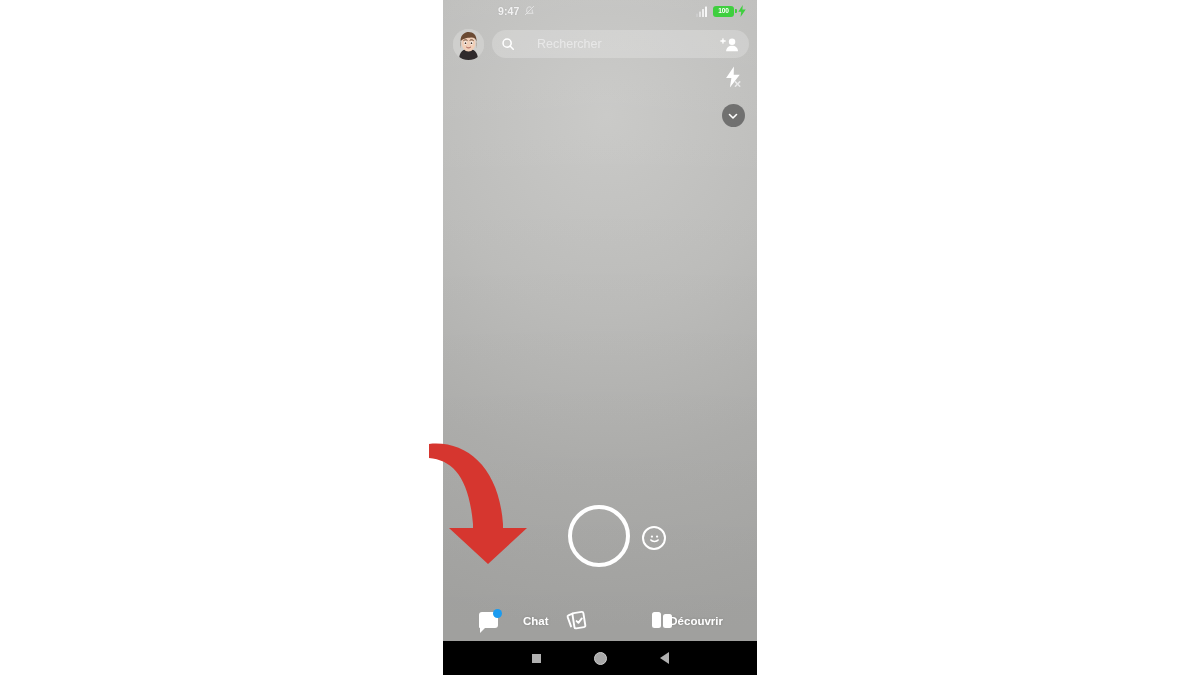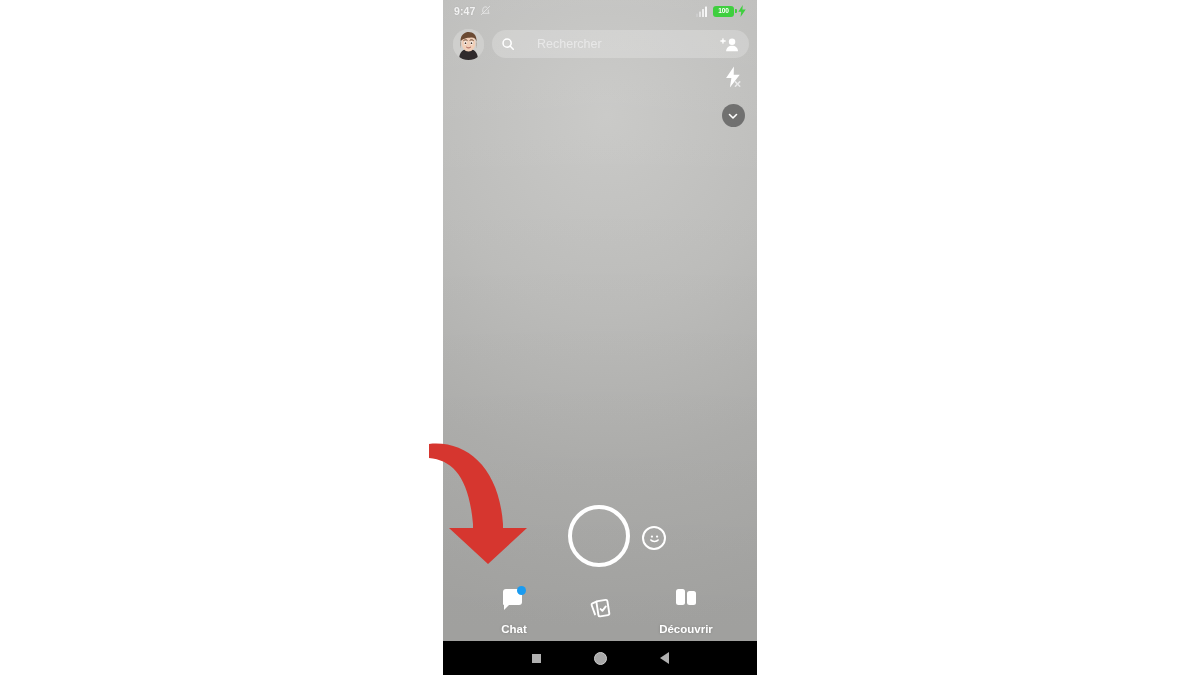--- a/index.html
+++ b/index.html
@@ -41,21 +41,21 @@
   #statusbar {
     position:absolute; left:0; top:0;
     width:314px; height:22px;
     display:flex; align-items:center; justify-content:space-between;
     padding:0 11px;
     color:#ffffff;
     font-size:10.5px; font-weight:bold;
     letter-spacing:.1px;
     z-index:6;
   }
-  .sb-left { display:flex; gap:5px; }
+  .sb-left { display:flex; gap:5px;margin-left:44px; }
   .sb-right { display:flex; align-items:center; gap:4px; }
   #clock { color:#f2f2f2; text-shadow:0 0 2px rgba(0,0,0,.10); }
   .sb-icon { display:block; }
 
   .batt {
     position:relative;
     width:21px; height:11px;
     border-radius:3px;
     background:#3fcf3f;
     display:flex; align-items:center; justify-content:center;
@@ -145,22 +145,22 @@
 
   
   #bottomnav {
     position:absolute; left:0; bottom:34px;
     width:314px; height:62px;
     display:flex; align-items:flex-end; justify-content:space-between;
     padding:0 34px 6px 34px;
     z-index:5;
   }
   .navitem {
-    display:flex; flex-direction:column; align-items:center;
-    gap:12px;
+    display:flex; flex-direction:row; align-items:center;
+    gap:20px;
     width:74px;
   }
   .navitem .lbl {
     color:#ffffff; font-size:11.5px; font-weight:bold;
     text-shadow:0 0 3px rgba(0,0,0,.18);
     line-height:1;
   }
   .navicon { position:relative; width:26px; height:26px; }
 
   

